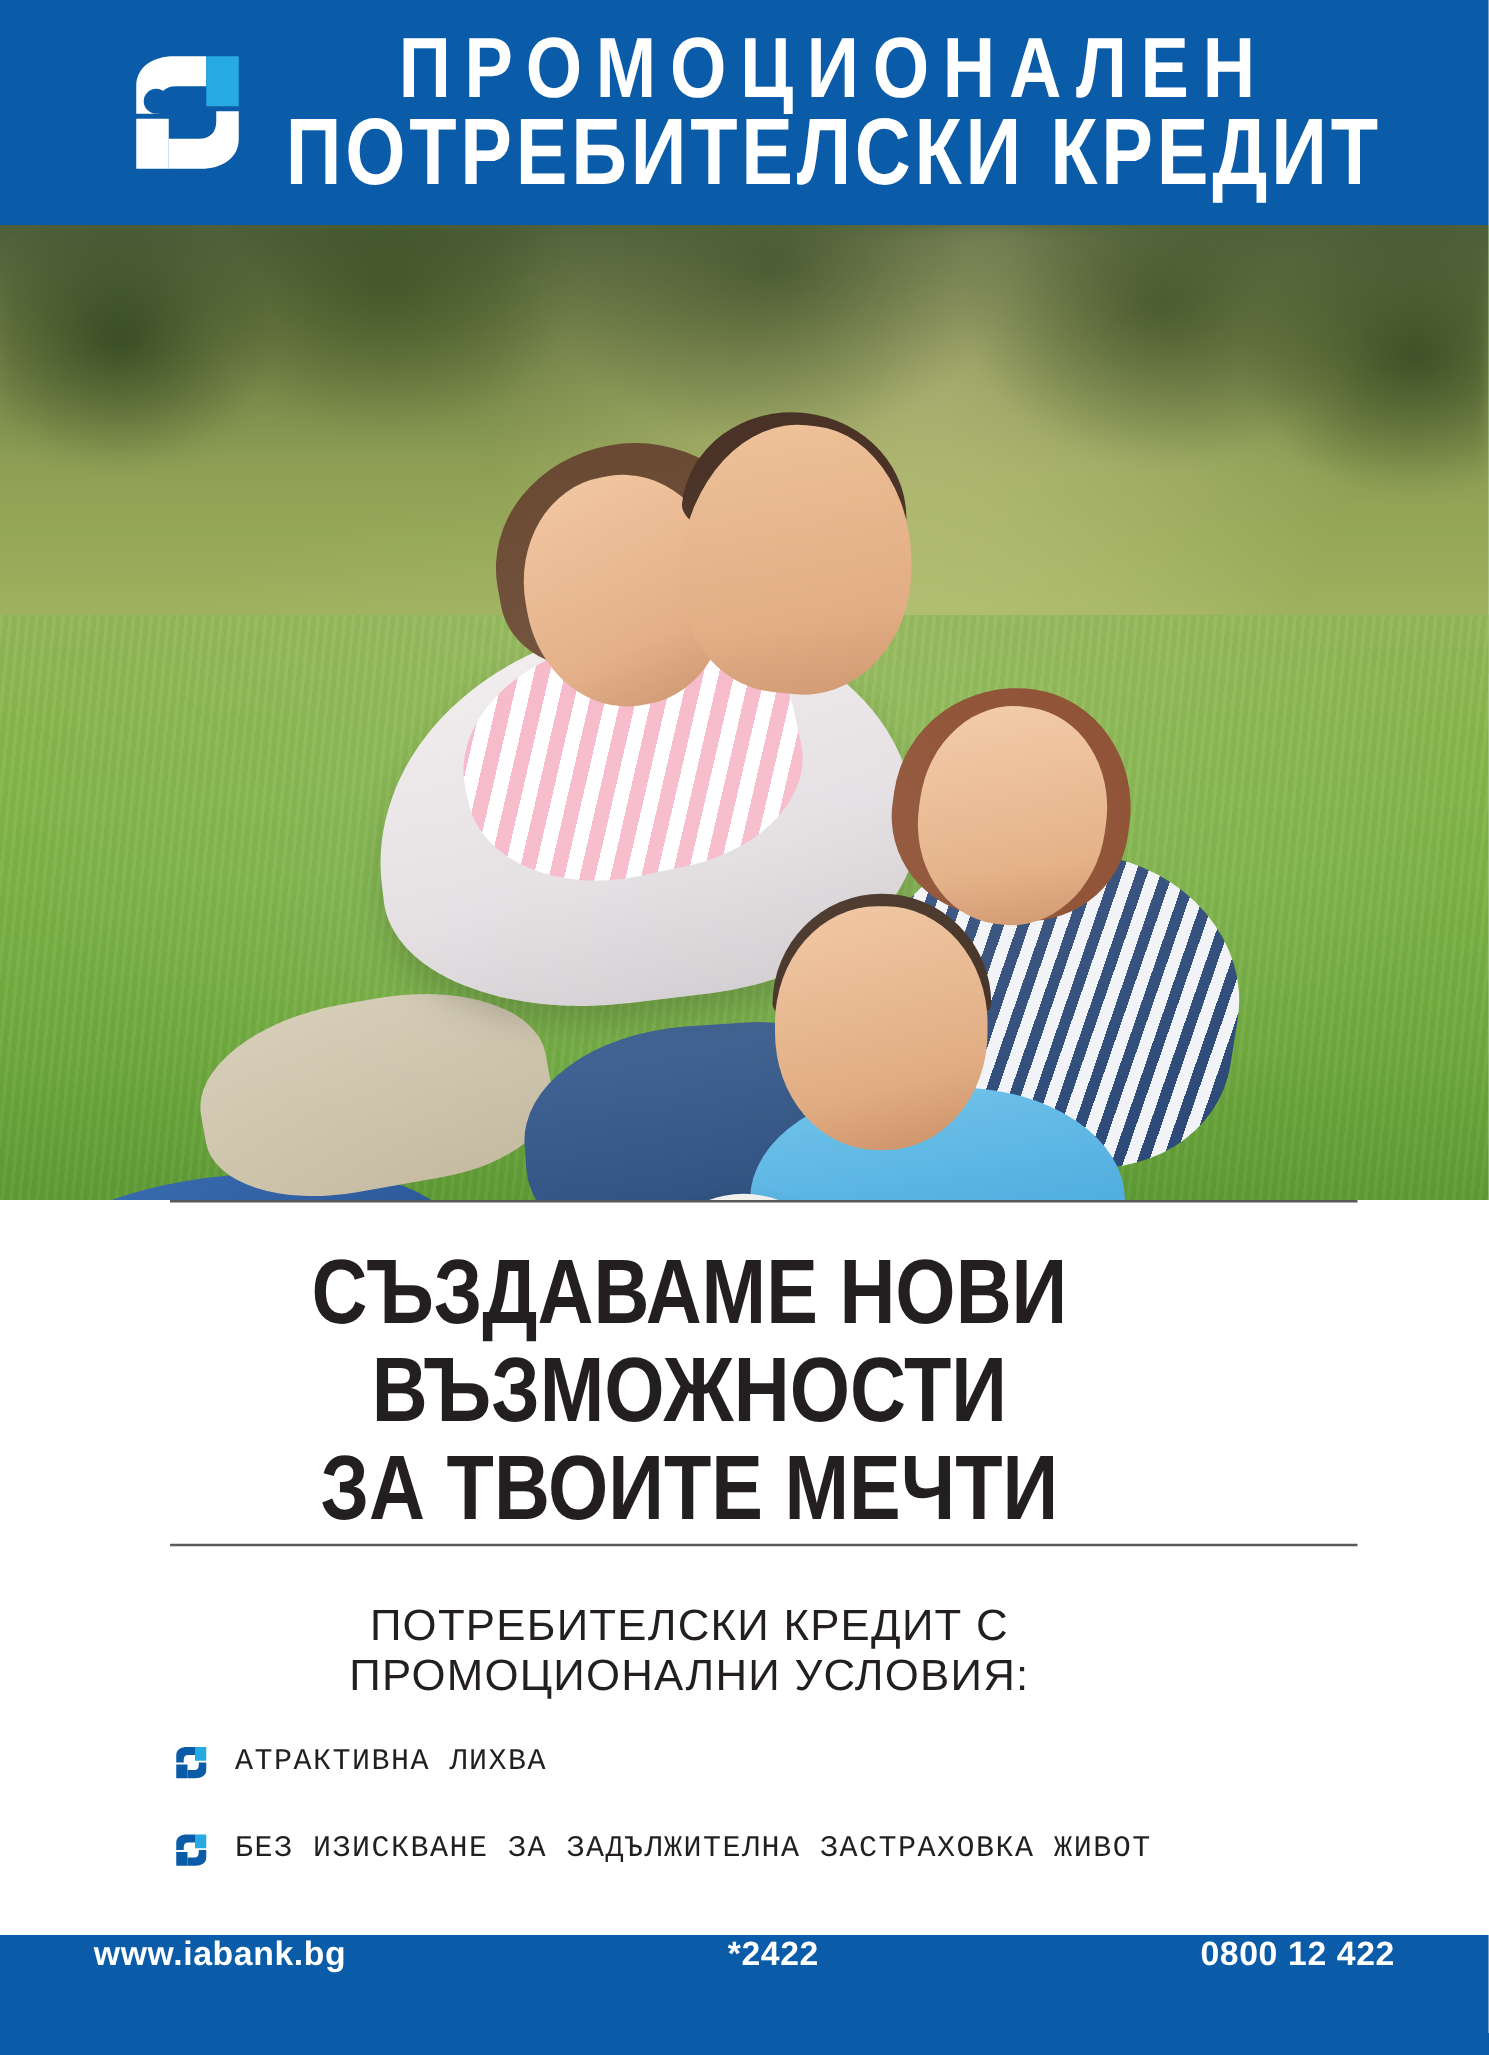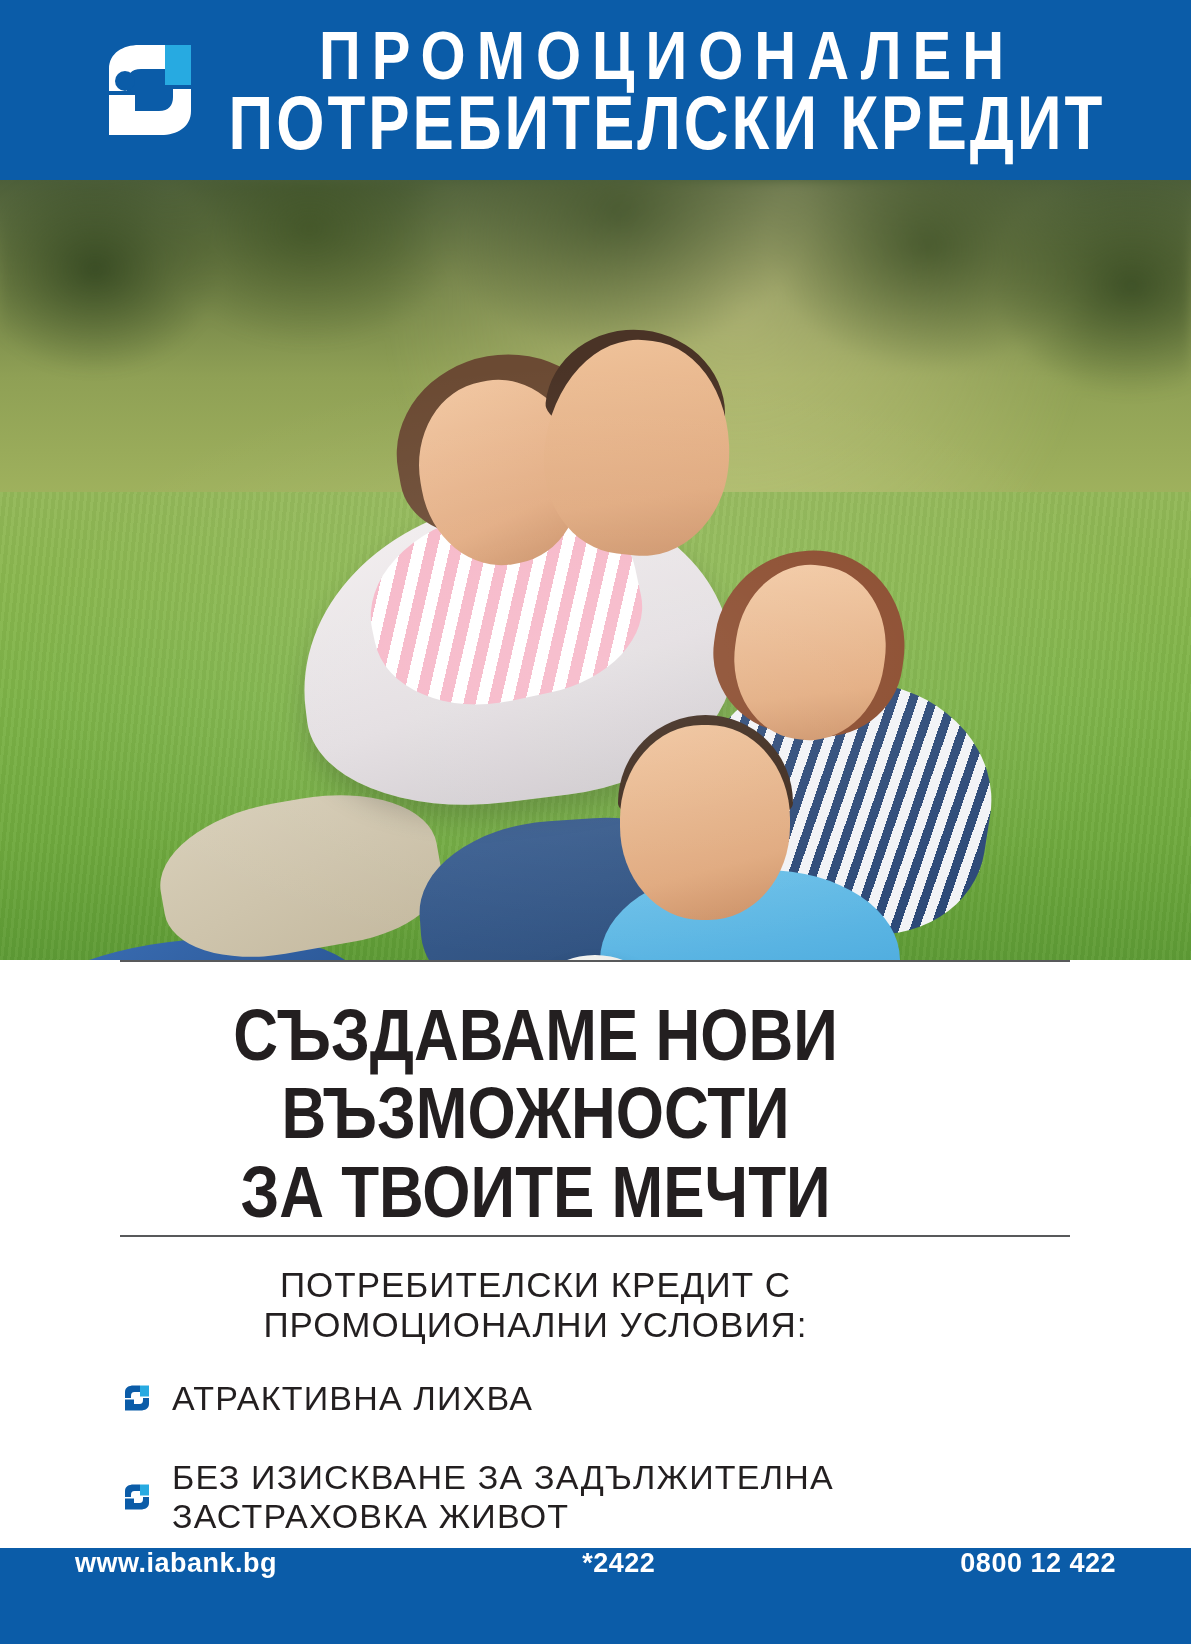--- a/index.html
+++ b/index.html
@@ -224,21 +224,21 @@
   .dadpants {
     left: 420px; top: 640px; width: 300px; height: 190px;
     background: linear-gradient(160deg, #3a5f92 0%, #2c4c78 100%);
     border-radius: 45% 40% 40% 45%;
     transform: rotate(-4deg);
   }
 
   
   .content {
     position: absolute;
-    left: 0;
+    left: 16px;
     top: 960px;
     width: 1071px;
     height: 560px;
     padding: 0 120px;
     box-sizing: border-box;
   }
   .rule {
     height: 2px;
     background: #58595b;
     width: 950px;
@@ -254,43 +254,44 @@
     transform: scaleY(1.18);
     transform-origin: center top;
     margin: 34px 0 40px 0;
     white-space: pre-line;
   }
   .subhead {
     text-align: center;
     color: #231f20;
     font-size: 35px;
     letter-spacing: 1px;
-    margin-top: 28px;
+    margin-top: 44px;
     margin-bottom: 20px;
   }
   .bullets {
     margin-top: 34px;
     padding-left: 2px;
   }
   .bullet {
     display: flex;
     align-items: center;
     margin-bottom: 40px;
   }
   .bullet-icon {
     width: 30px;
     height: 30px;
     flex: none;
     margin-right: 20px;
     position: relative;
   }
   .bullet-text {
     color: #231f20;
-    font-size: 34px;
+    font-size: 24px;
     letter-spacing: 1.2px;
+    font-family: Liberation Mono, monospace;
   }
 
   
   .footer {
     position: absolute;
     left: 0;
     bottom: 0;
     width: 1191px;
     height: 96px;
     background: #0B5CA8;

